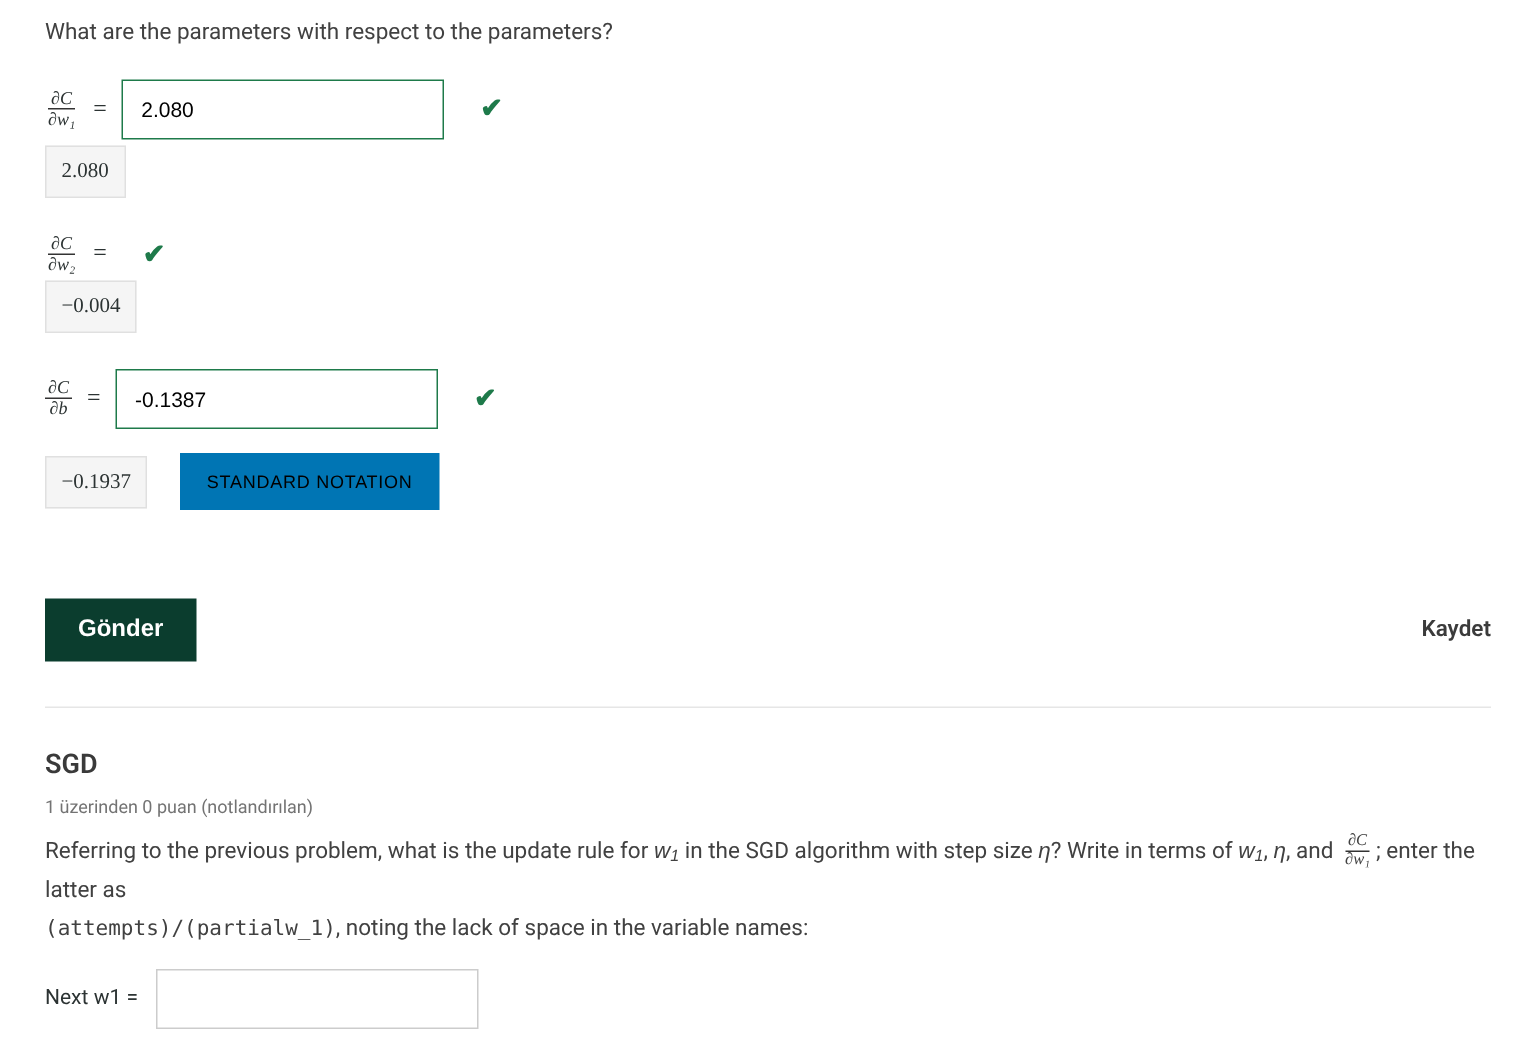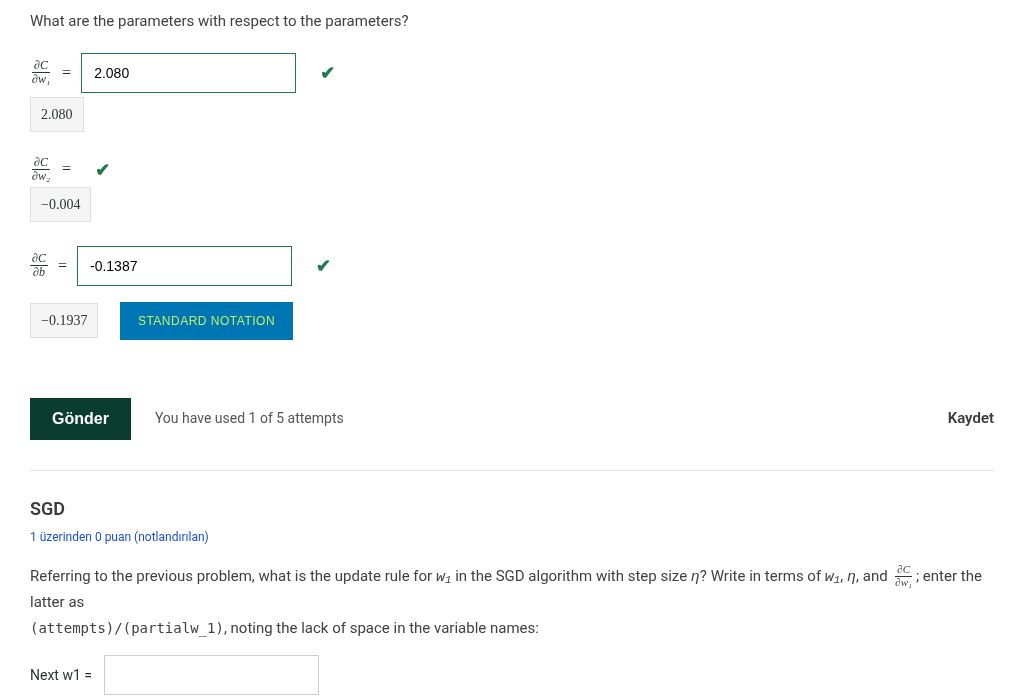--- a/index.html
+++ b/index.html
@@ -32,33 +32,33 @@
   display: inline-block;
   border: 1px solid #e0e0e0;
   background: #f5f5f5;
   padding: 6px 10px;
   font-family: Georgia, 'Times New Roman', serif;
   font-size: 14px;
   margin-bottom: 18px;
 }
 .std-notation-btn {
   background: #0075b4;
-  color: #bef264;
+  color: #000000;
   border: none;
   font-size: 12px;
   letter-spacing: 0.5px;
   padding: 12px 18px;
   margin-left: 18px;
   margin-top: 12px;
   cursor: pointer;
 }
 .submit-row {
   display: flex;
   align-items: center;
-  gap: 24px;
+  gap: 10px;
   margin-top: 42px;
 }
 .submit-btn {
   background: #0b3d2e;
   color: #fff;
   border: none;
   font-size: 16px;
   font-weight: 600;
   padding: 12px 22px;
   cursor: pointer;
@@ -66,23 +66,23 @@
 .attempts { color: #555; font-size: 14px; }
 .save-link {
   margin-left: auto;
   font-size: 15px;
   font-weight: 600;
   color: #3b3b3b;
   cursor: pointer;
 }
 hr.divider { border: none; border-top: 1px solid #e6e6e6; margin: 30px 0 24px 0; }
 .section-title { font-size: 18px; font-weight: 600; color: #3a3a3a; margin-bottom: 6px; }
-.points { font-size: 12px; color: #1d4ed8; margin-bottom: 18px; }
+.points { font-size: 12px; color: #737373; margin-bottom: 8px; }
 .paragraph { font-size: 15px; color: #414141; margin-bottom: 10px; line-height: 1.7; }
-.paragraph .mathit { font-style: italic; font-family: Liberation Mono, monospace; margin-top: 48px; }
+.paragraph .mathit { font-style: italic; font-family: Liberation Sans, sans-serif; margin-top: 48px; }
 .paragraph .sub { font-size: 0.72em; vertical-align: -0.25em; position: relative; }
 .mono { font-family: ui-monospace, Menlo, Consolas, monospace; font-size: 14px; }
 .next-row { display: flex; align-items: center; gap: 12px; margin-top: 14px; }
 .plain-input {
   border: 1px solid #ccc;
   height: 40px; width: 215px;
   padding: 0 12px; font-size: 14px;
   outline: none; background: #fff;
 }
 .inline-frac {
@@ -135,21 +135,20 @@
   <input class="answer-input" value="-0.1387" style="">
   <span class="check-icon">✔</span>
 </div>
 <div class="answer-chip">−0.1937</div>
 
 <button class="std-notation-btn">STANDARD NOTATION</button>
 
 
 <div class="submit-row">
   <button class="submit-btn">Gönder</button>
-  <span class="attempts">You have used 1 of 5 attempts</span>
   <span class="save-link">Kaydet</span>
 </div>
 
 <hr class="divider">
 
 
 <h2 class="section-title">SGD</h2>
 <div class="points">1 üzerinden 0 puan (notlandırılan)</div>
 
 <p class="paragraph">

